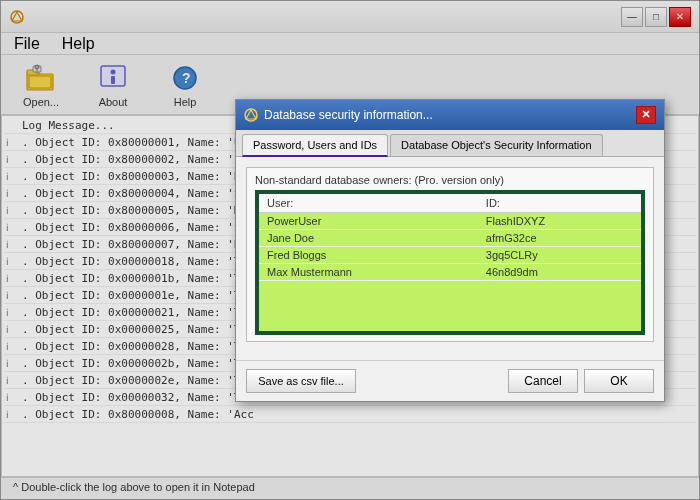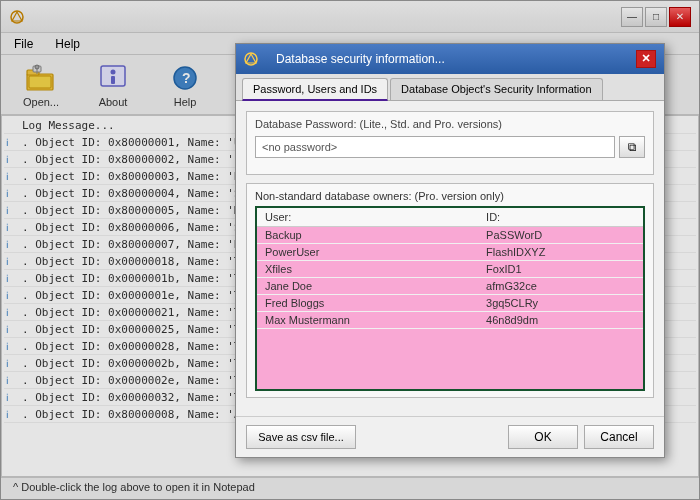--- a/index.html
+++ b/index.html
@@ -78,21 +78,21 @@
       padding: 2px 4px;
       display: flex;
       gap: 4px;
       height: 22px;
       align-items: center;
     }
     .menu-item {
       padding: 2px 8px;
       cursor: pointer;
       border: 1px solid transparent;
-      font-size: 12px;
+      font-size: 16px;
     }
 
     
     .toolbar {
       background: #f0f0f0;
       border-bottom: 1px solid #ccc;
       padding: 4px 8px;
       display: flex;
       gap: 8px;
       height: 60px;
@@ -194,21 +194,21 @@
       display: flex;
       align-items: center;
       justify-content: space-between;
       height: 30px;
     }
     .dialog-title-text {
       font-size: 12px;
       font-weight: normal;
       display: flex;
       align-items: center;
-      gap: 18px;
+      gap: 6px;
     }
     .dialog-close-btn {
       width: 20px;
       height: 18px;
       background: #cc2222;
       border: 1px solid #aa1111;
       color: white;
       cursor: pointer;
       display: flex;
       align-items: center;
@@ -274,23 +274,23 @@
       font-size: 12px;
     }
 
     
     .owners-label {
       font-size: 11px;
       color: #333;
       margin-bottom: 4px;
     }
     .owners-table-container {
-      border: 2px solid #14532d;
-      background: #f9a8d4;
-      height: 185px;
+      border: 4px solid #14532d;
+      background: #bef264;
+      height: 145px;
       overflow-y: auto;
     }
     .owners-table {
       width: 100%;
       border-collapse: collapse;
       font-size: 11px;
     }
     .owners-table th {
       text-align: left;
       padding: 3px 8px;
@@ -525,52 +525,35 @@
       <div class="dialog-close-btn">✕</div>
     </div>
 
     <div class="dialog-tabs">
       <div class="tab active">Password, Users and IDs</div>
       <div class="tab">Database Object's Security Information</div>
     </div>
 
     <div class="dialog-body">
 
-      <div class="section-box">
-        <div class="section-box-title">Database Password: (Lite., Std. and Pro. versions)</div>
-        <div class="password-row">
-          <input class="password-input" type="text" readonly="" value="&lt;no password&gt;" style="">
-          <button class="copy-btn" title="Copy">
-            <span>⧉</span>
-          </button>
-        </div>
-      </div>
 
       <div class="section-box">
         <div class="owners-label">Non-standard database owners: (Pro. version only)</div>
         <div class="owners-table-container">
           <table class="owners-table">
             <thead>
               <tr>
                 <th>User:</th>
                 <th>ID:</th>
               </tr>
             </thead>
             <tbody id="owners-tbody">
                 <tr>
-                  <td>Backup</td>
-                  <td>PaSSWorD</td>
-                </tr>
-                <tr>
                   <td>PowerUser</td>
                   <td>FlashIDXYZ</td>
-                </tr>
-                <tr>
-                  <td>Xfiles</td>
-                  <td>FoxID1</td>
                 </tr>
                 <tr>
                   <td>Jane Doe</td>
                   <td>afmG32ce</td>
                 </tr>
                 <tr>
                   <td>Fred Bloggs</td>
                   <td>3gq5CLRy</td>
                 </tr>
                 <tr>
@@ -585,22 +568,22 @@
     </div>
 
     <div class="dialog-footer">
       <div class="footer-left">
         <button class="csv-btn">
           <span>Save as csv file...</span>
         </button>
       </div>
       <div class="footer-right">
         <button class="dialog-btn">
+          <span>Cancel</span>
+        </button>
+        <button class="dialog-btn">
           <span>OK</span>
         </button>
-        <button class="dialog-btn">
-          <span>Cancel</span>
-        </button>
       </div>
     </div>
 
   </div>
 </div>
 
 </body></html>

